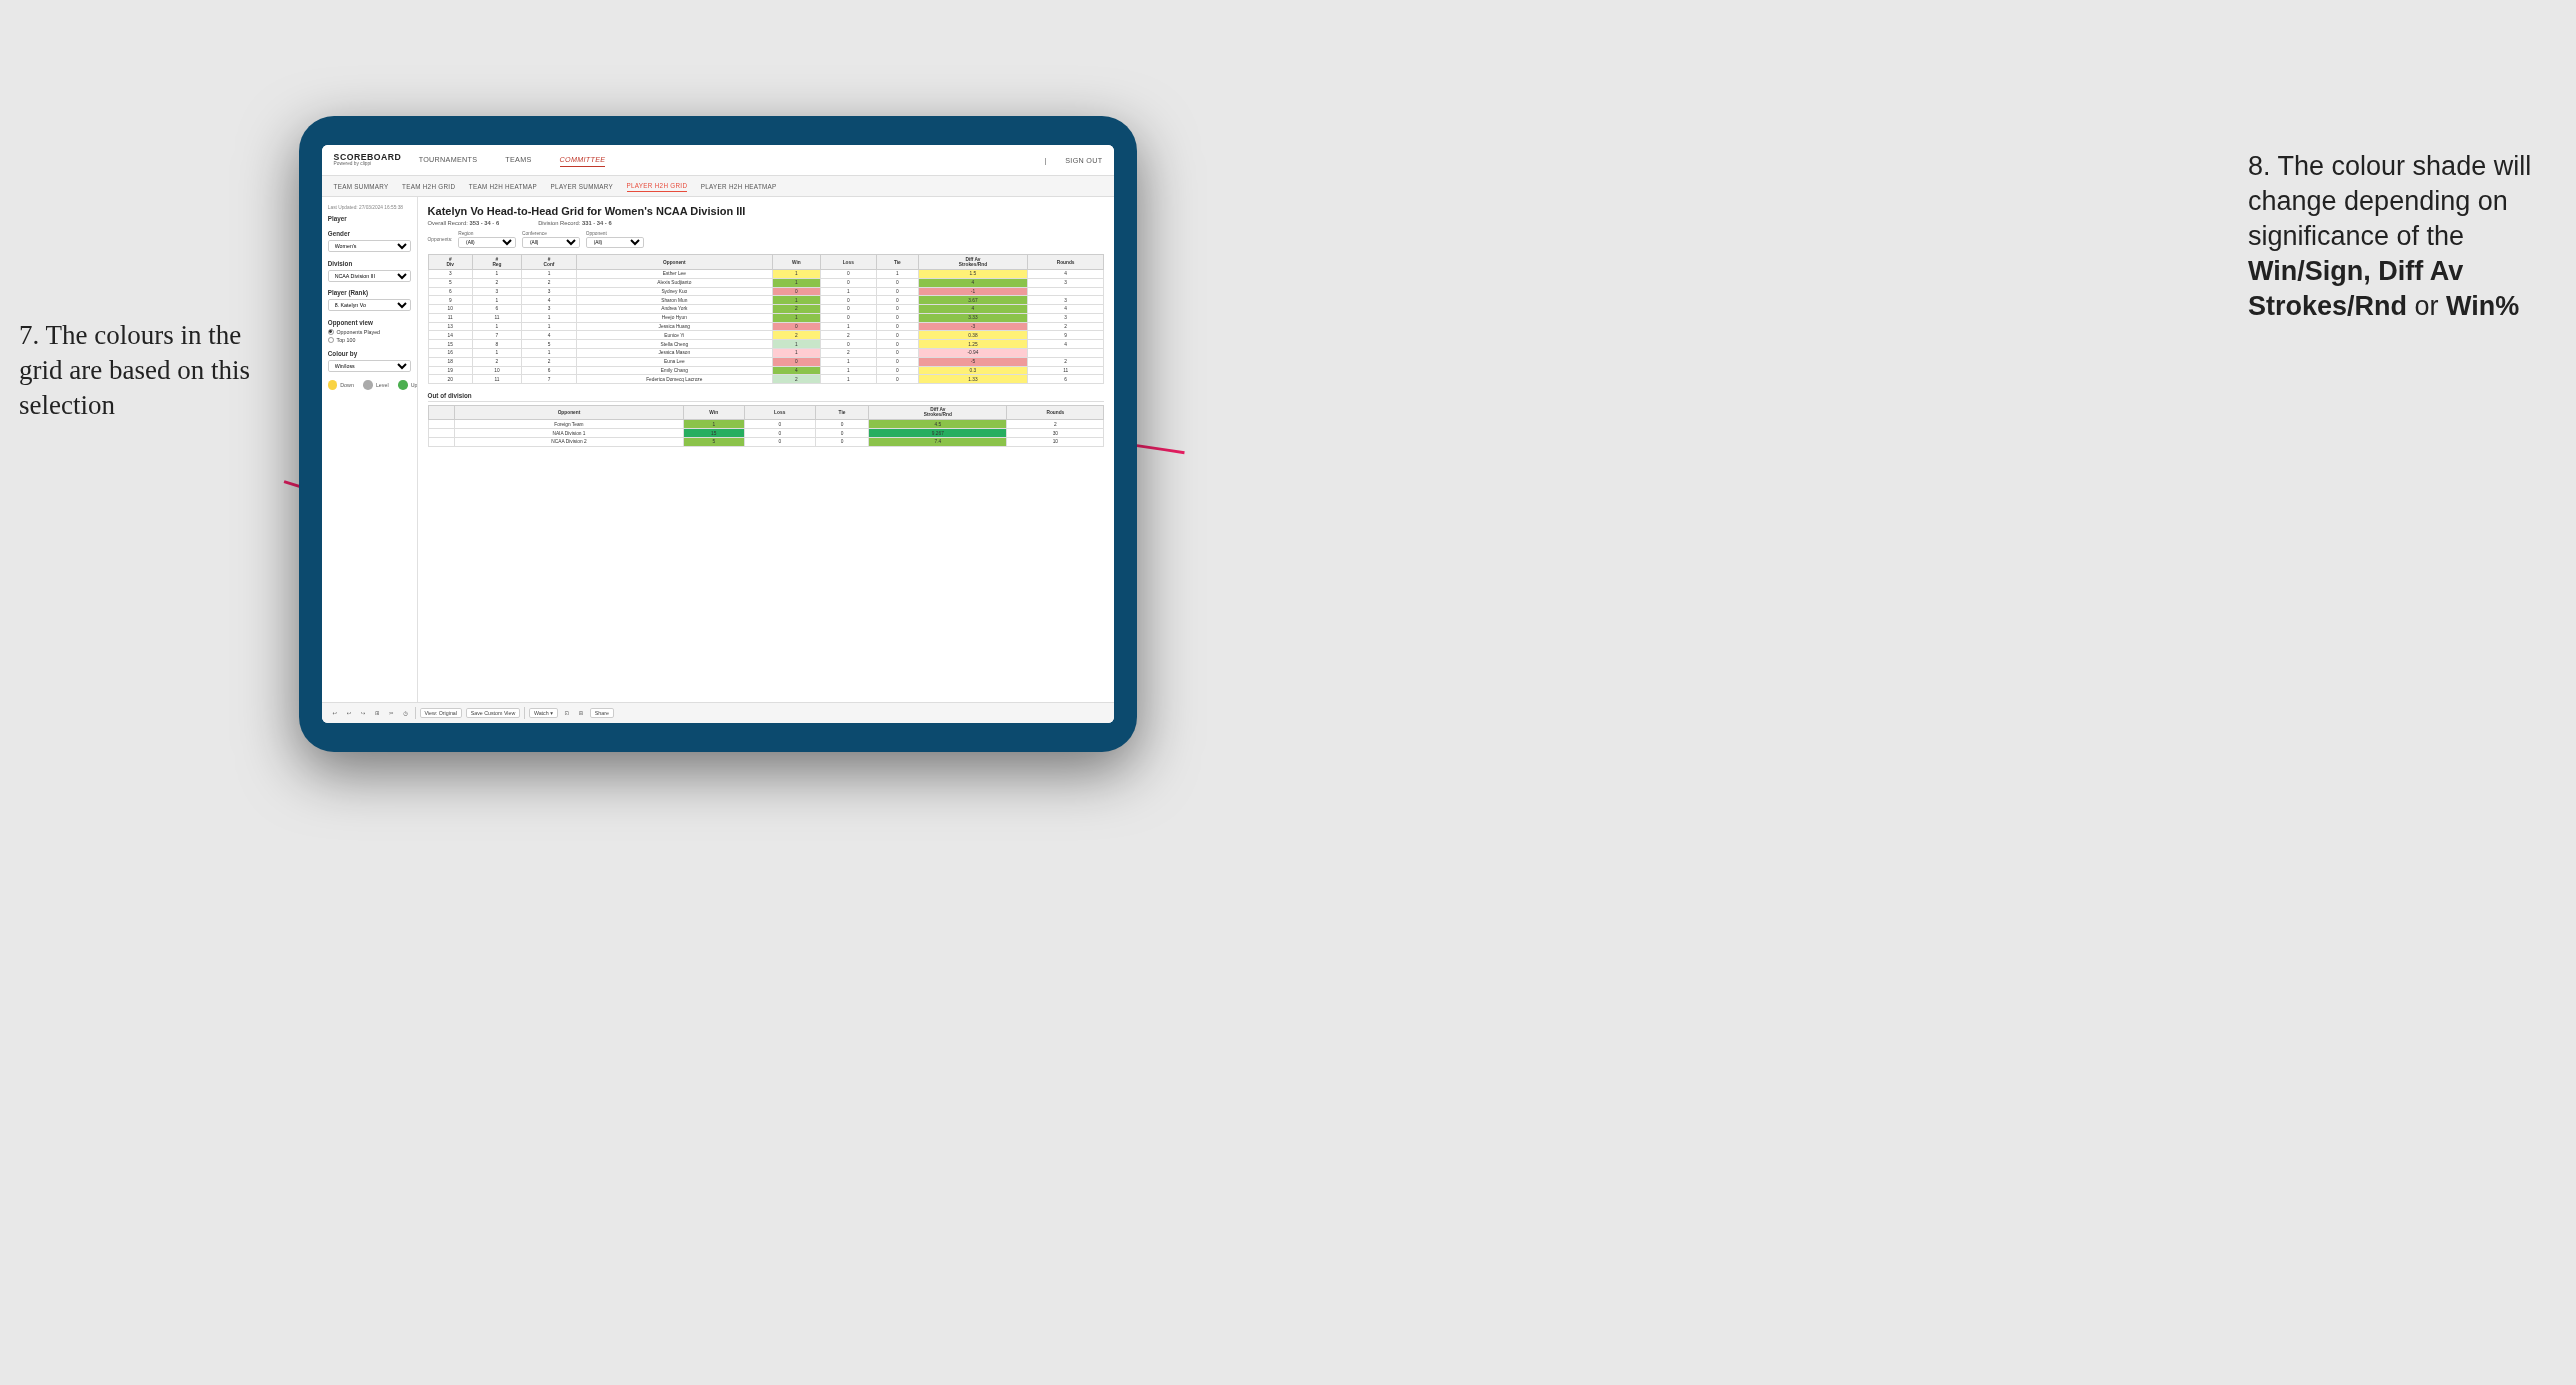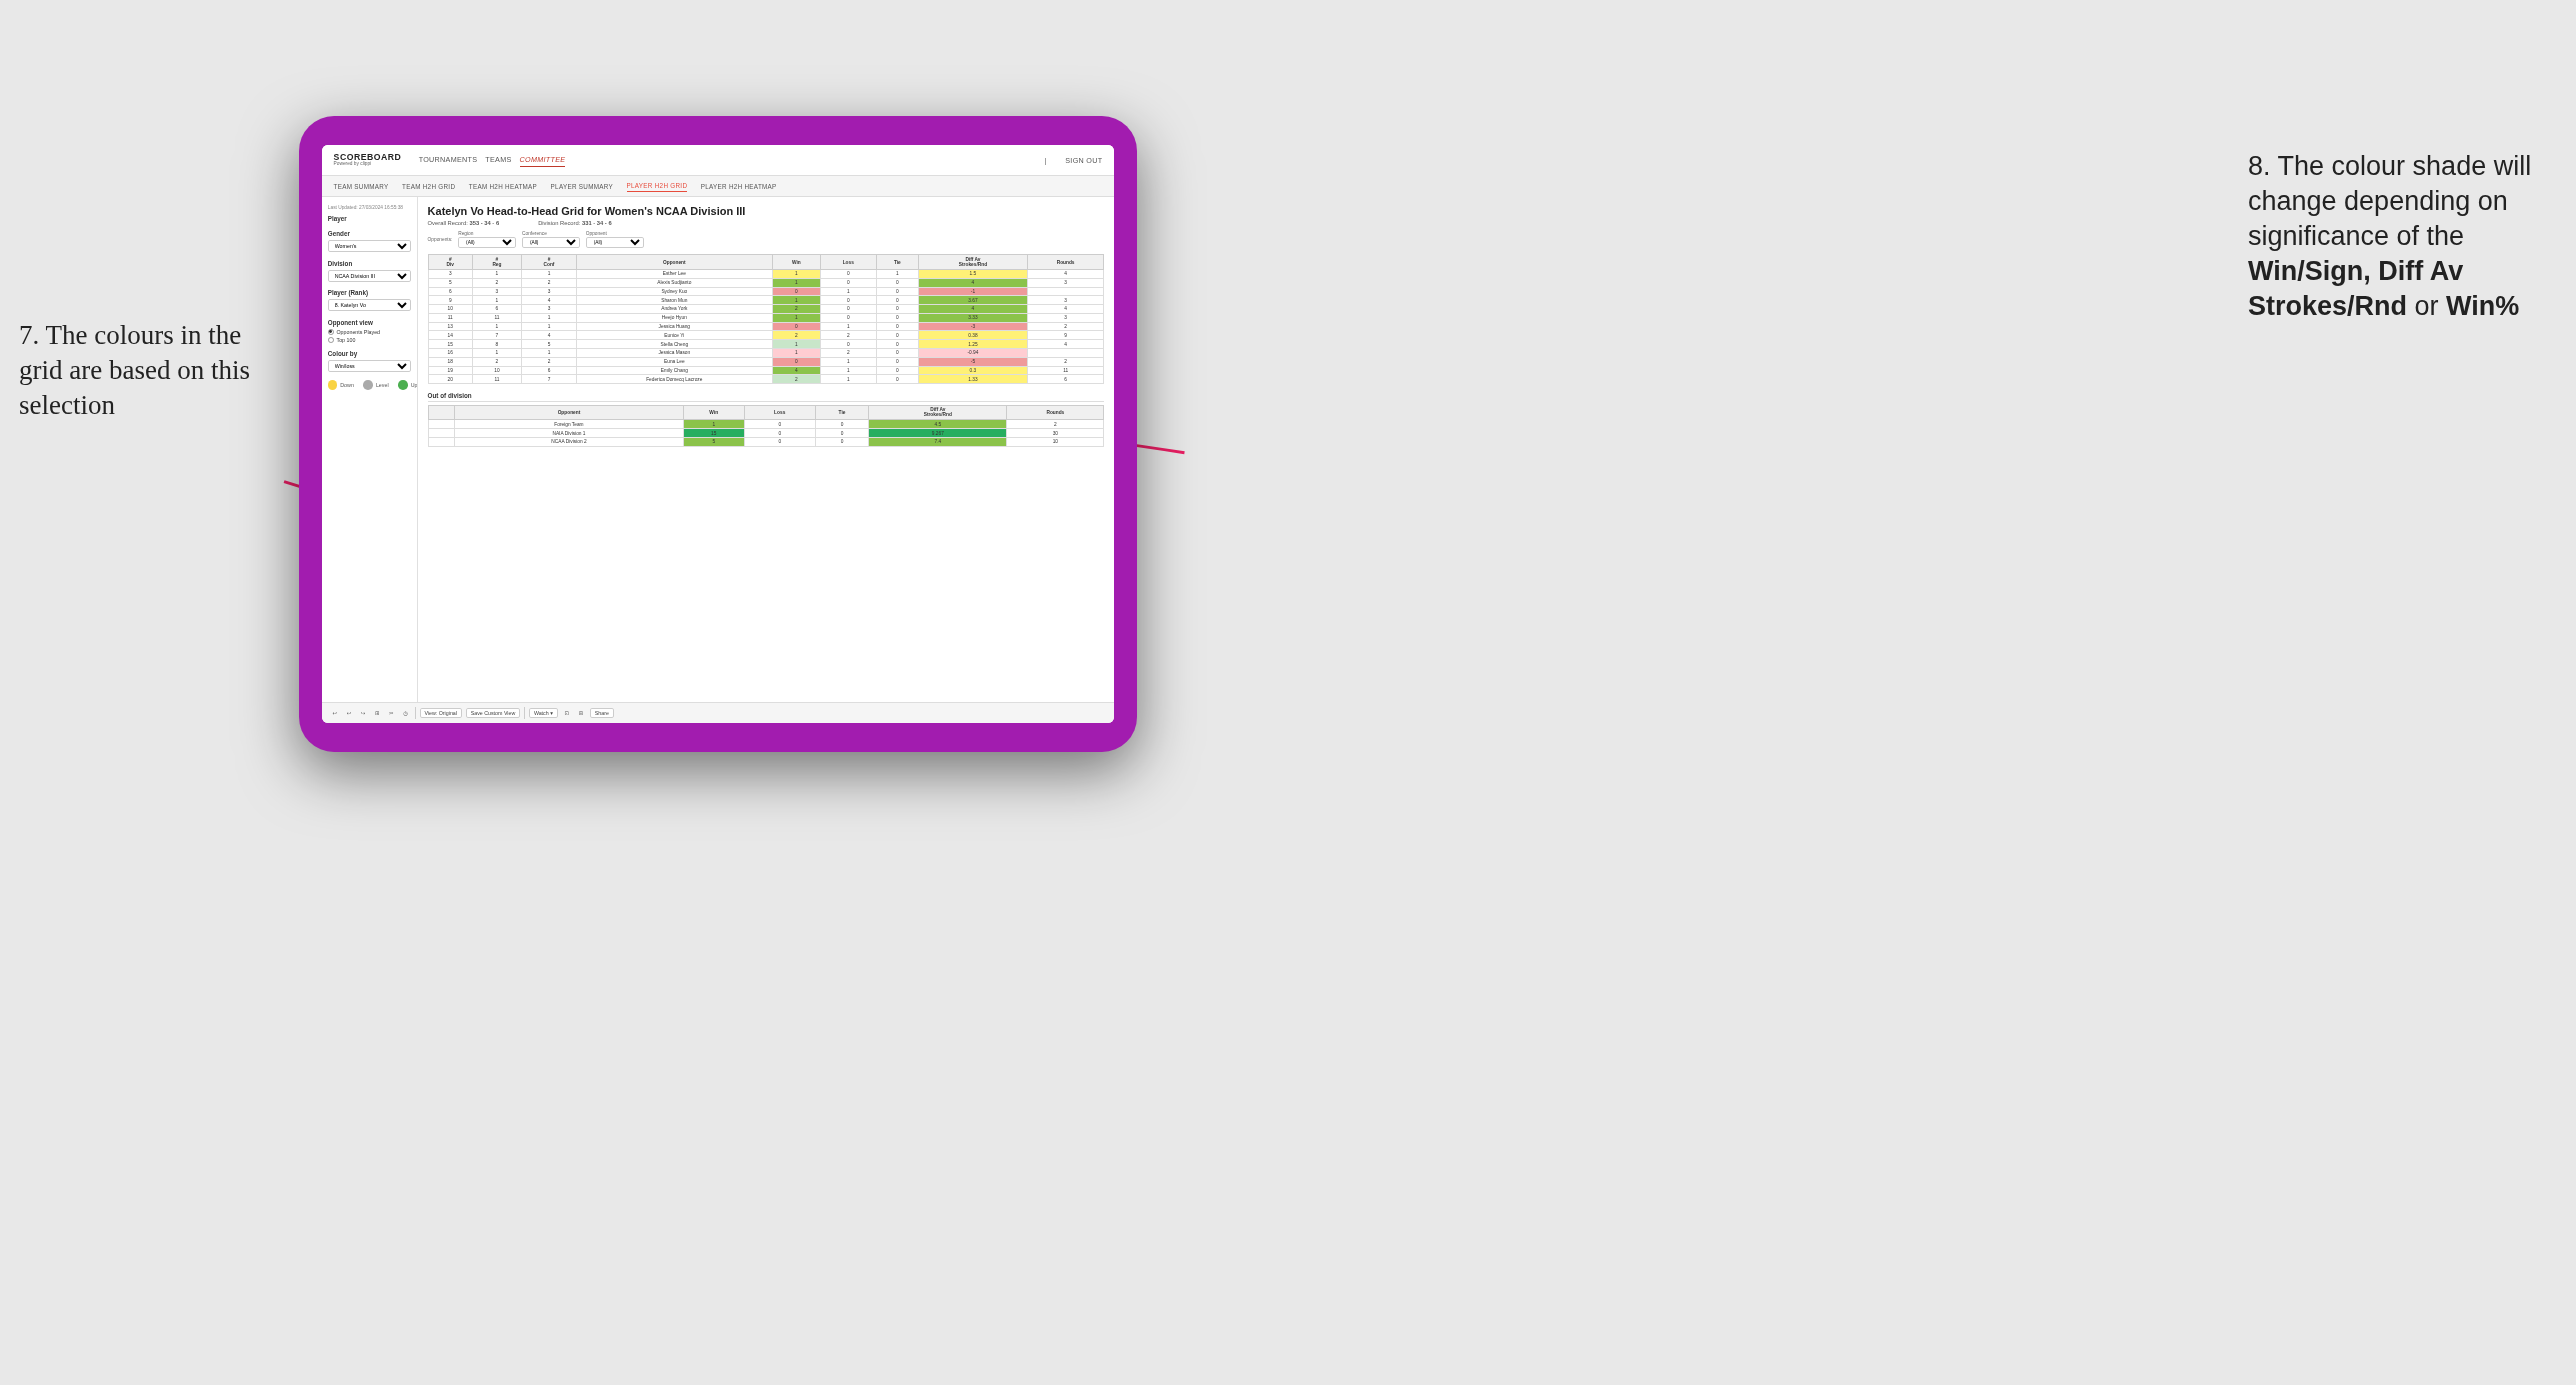--- a/index.html
+++ b/index.html
@@ -12,21 +12,21 @@
       overflow: hidden;
     }
 
     
     .tablet-shell {
       position: absolute;
       left: 299px;
       top: 116px;
       width: 838px;
       height: 636px;
-      background: #a21caf;
+      background: #0c4a6e;
       border-radius: 35px;
       box-shadow: 0 19px 58px rgba(0,0,0,0.5);
       display: flex;
       align-items: center;
       justify-content: center;
     }
     .tablet-screen {
       width: 792px;
       height: 578px;
       background: #fff;
@@ -58,21 +58,21 @@
       letter-spacing: 0.5px;
       line-height: 1;
     }
     .logo-sub {
       font-size: 4.8px;
       color: #666;
       line-height: 1;
     }
     .nav-links {
       display: flex;
-      gap: 8px;
+      gap: 28px;
       flex: 1;
     }
     .nav-link {
       font-size: 7.2px;
       color: #555;
       cursor: pointer;
       padding: 1.9px 0;
       text-transform: uppercase;
       letter-spacing: 0.3px;
     }

